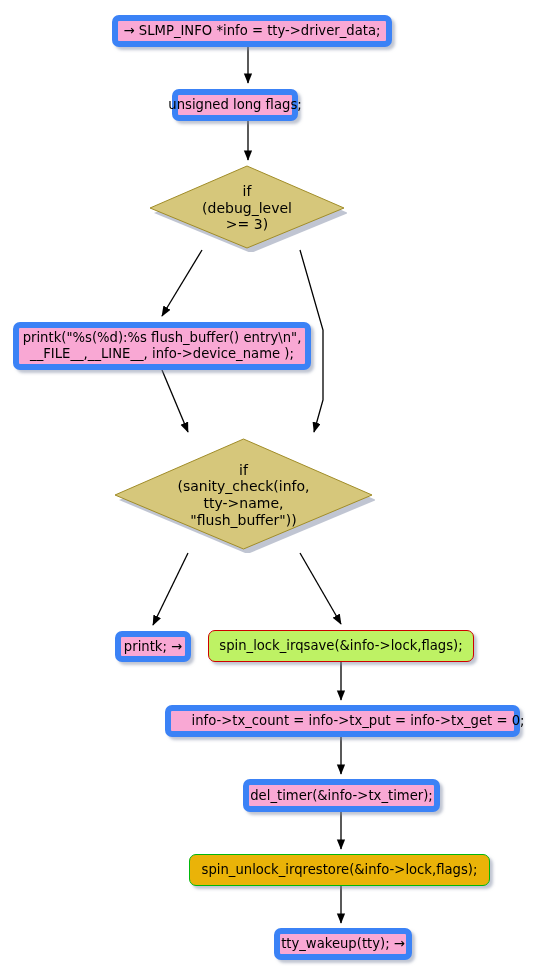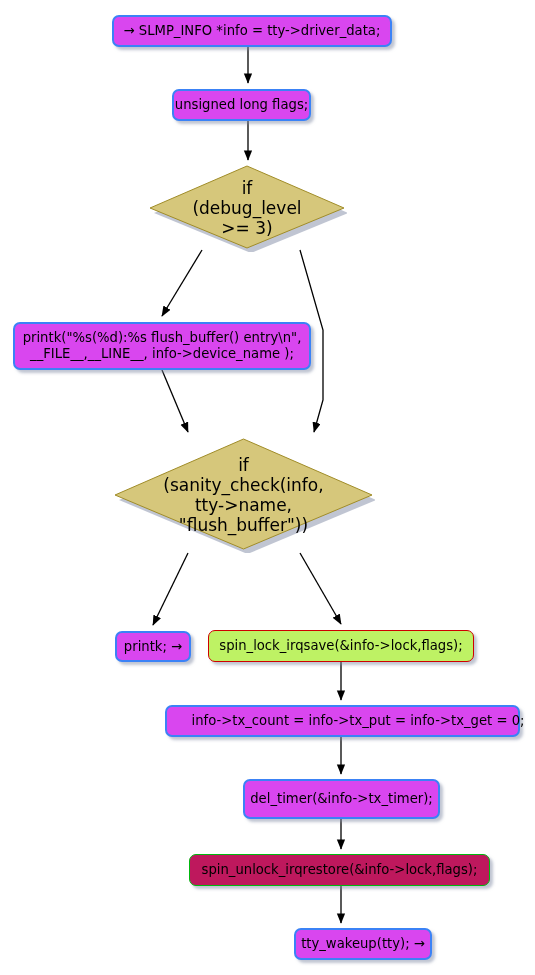--- a/index.html
+++ b/index.html
@@ -33,39 +33,39 @@
     align-items: center;
     justify-content: center;
     text-align: center;
     color: #000000;
     line-height: 1.18;
     white-space: pre;
     z-index: 2;
   }
   .node-box {
     border-radius: 7px;
-    border: 2px solid #3b82f6;
-    background: #d946ef;
+    border: 6px solid #3b82f6;
+    background: #f9a8d4;
     box-shadow: 3px 3px 3px rgba(130,140,165,0.50);
     font-size: 13.2px;
     padding: 3px 9px;
   }
   .node-box.red {
     background: #bef264;
     border: 1px solid #cf0000;
   }
   .node-box.green {
-    background: #be185d;
+    background: #eab308;
     border: 1px solid #00b80e;
   }
   .node-diamond {
     background: transparent;
     border: none;
     box-shadow: none;
-    font-size: 17px;
+    font-size: 14px;
     justify-content: center;
   }
   .diamond-shape {
     position: absolute;
     left: 0;
     top: 0;
     width: 100%;
     height: 100%;
     z-index: 0;
   }
@@ -94,36 +94,36 @@
         <polyline points="188,553 153,625" fill="none" stroke="#000000" stroke-width="1.3" marker-end="url(#arrowhead)"></polyline>
         <polyline points="300,553 341,624" fill="none" stroke="#000000" stroke-width="1.3" marker-end="url(#arrowhead)"></polyline>
         <polyline points="341,662 341,700" fill="none" stroke="#000000" stroke-width="1.3" marker-end="url(#arrowhead)"></polyline>
         <polyline points="341,737 341,774" fill="none" stroke="#000000" stroke-width="1.3" marker-end="url(#arrowhead)"></polyline>
         <polyline points="341,811 341,849" fill="none" stroke="#000000" stroke-width="1.3" marker-end="url(#arrowhead)"></polyline>
         <polyline points="341,886 341,923" fill="none" stroke="#000000" stroke-width="1.3" marker-end="url(#arrowhead)"></polyline>
       </g>
   </svg>
   <div id="nodes-group">
       <div class="node node-box" style="left: 112px; top: 15px; width: 280px; height: 32px;"><span>→ SLMP_INFO *info = tty-&gt;driver_data;</span></div>
-      <div class="node node-box" style="left: 172px; top: 89px; width: 139px; height: 32px;"><span>unsigned long flags;</span></div>
+      <div class="node node-box" style="left: 172px; top: 89px; width: 126px; height: 32px;"><span>unsigned long flags;</span></div>
       <div class="node node-diamond" style="left: 147px; top: 164px; width: 200px; height: 88px;"><svg class="diamond-shape" viewBox="0 0 200 88" preserveAspectRatio="none">
           <polygon points="100,2 197,44 100,84 3,44" transform="translate(4,5)" fill="rgba(130,140,165,0.50)"></polygon>
           <polygon points="100,2 197,44 100,84 3,44" fill="#d6c77b" stroke="#a08c28" stroke-width="1"></polygon>
         </svg><span class="diamond-label">if
 (debug_level
 &gt;= 3)</span></div>
       <div class="node node-box" style="left: 13px; top: 322px; width: 298px; height: 48px;"><span>printk("%s(%d):%s flush_buffer() entry\n",
 __FILE__,__LINE__, info-&gt;device_name );</span></div>
       <div class="node node-diamond" style="left: 112px; top: 437px; width: 263px; height: 116px;"><svg class="diamond-shape" viewBox="0 0 263 116" preserveAspectRatio="none">
           <polygon points="131.5,2 260,58 131.5,112 3,58" transform="translate(4,5)" fill="rgba(130,140,165,0.50)"></polygon>
           <polygon points="131.5,2 260,58 131.5,112 3,58" fill="#d6c77b" stroke="#a08c28" stroke-width="1"></polygon>
         </svg><span class="diamond-label">if
 (sanity_check(info,
 tty-&gt;name,
 "flush_buffer"))</span></div>
       <div class="node node-box" style="left: 115px; top: 631px; width: 76px; height: 31px;"><span>printk; →</span></div>
       <div class="node node-box red" style="left: 208px; top: 630px; width: 266px; height: 32px;"><span>spin_lock_irqsave(&amp;info-&gt;lock,flags);</span></div>
       <div class="node node-box" style="left: 165px; top: 705px; width: 355px; height: 32px; padding-left: 40px;"><span>info-&gt;tx_count = info-&gt;tx_put = info-&gt;tx_get = 0;</span></div>
-      <div class="node node-box" style="left: 243px; top: 779px; width: 197px; height: 40px;"><span>del_timer(&amp;info-&gt;tx_timer);</span></div>
+      <div class="node node-box" style="left: 243px; top: 779px; width: 197px; height: 33px;"><span>del_timer(&amp;info-&gt;tx_timer);</span></div>
       <div class="node node-box green" style="left: 189px; top: 854px; width: 301px; height: 32px;"><span>spin_unlock_irqrestore(&amp;info-&gt;lock,flags);</span></div>
-      <div class="node node-box" style="left: 274px; top: 928px; width: 138px; height: 32px; margin-left: 20px;"><span>tty_wakeup(tty); →</span></div>
+      <div class="node node-box" style="left: 274px; top: 928px; width: 138px; height: 32px;"><span>tty_wakeup(tty); →</span></div>
     </div>
 </div>
 
 </body></html>

